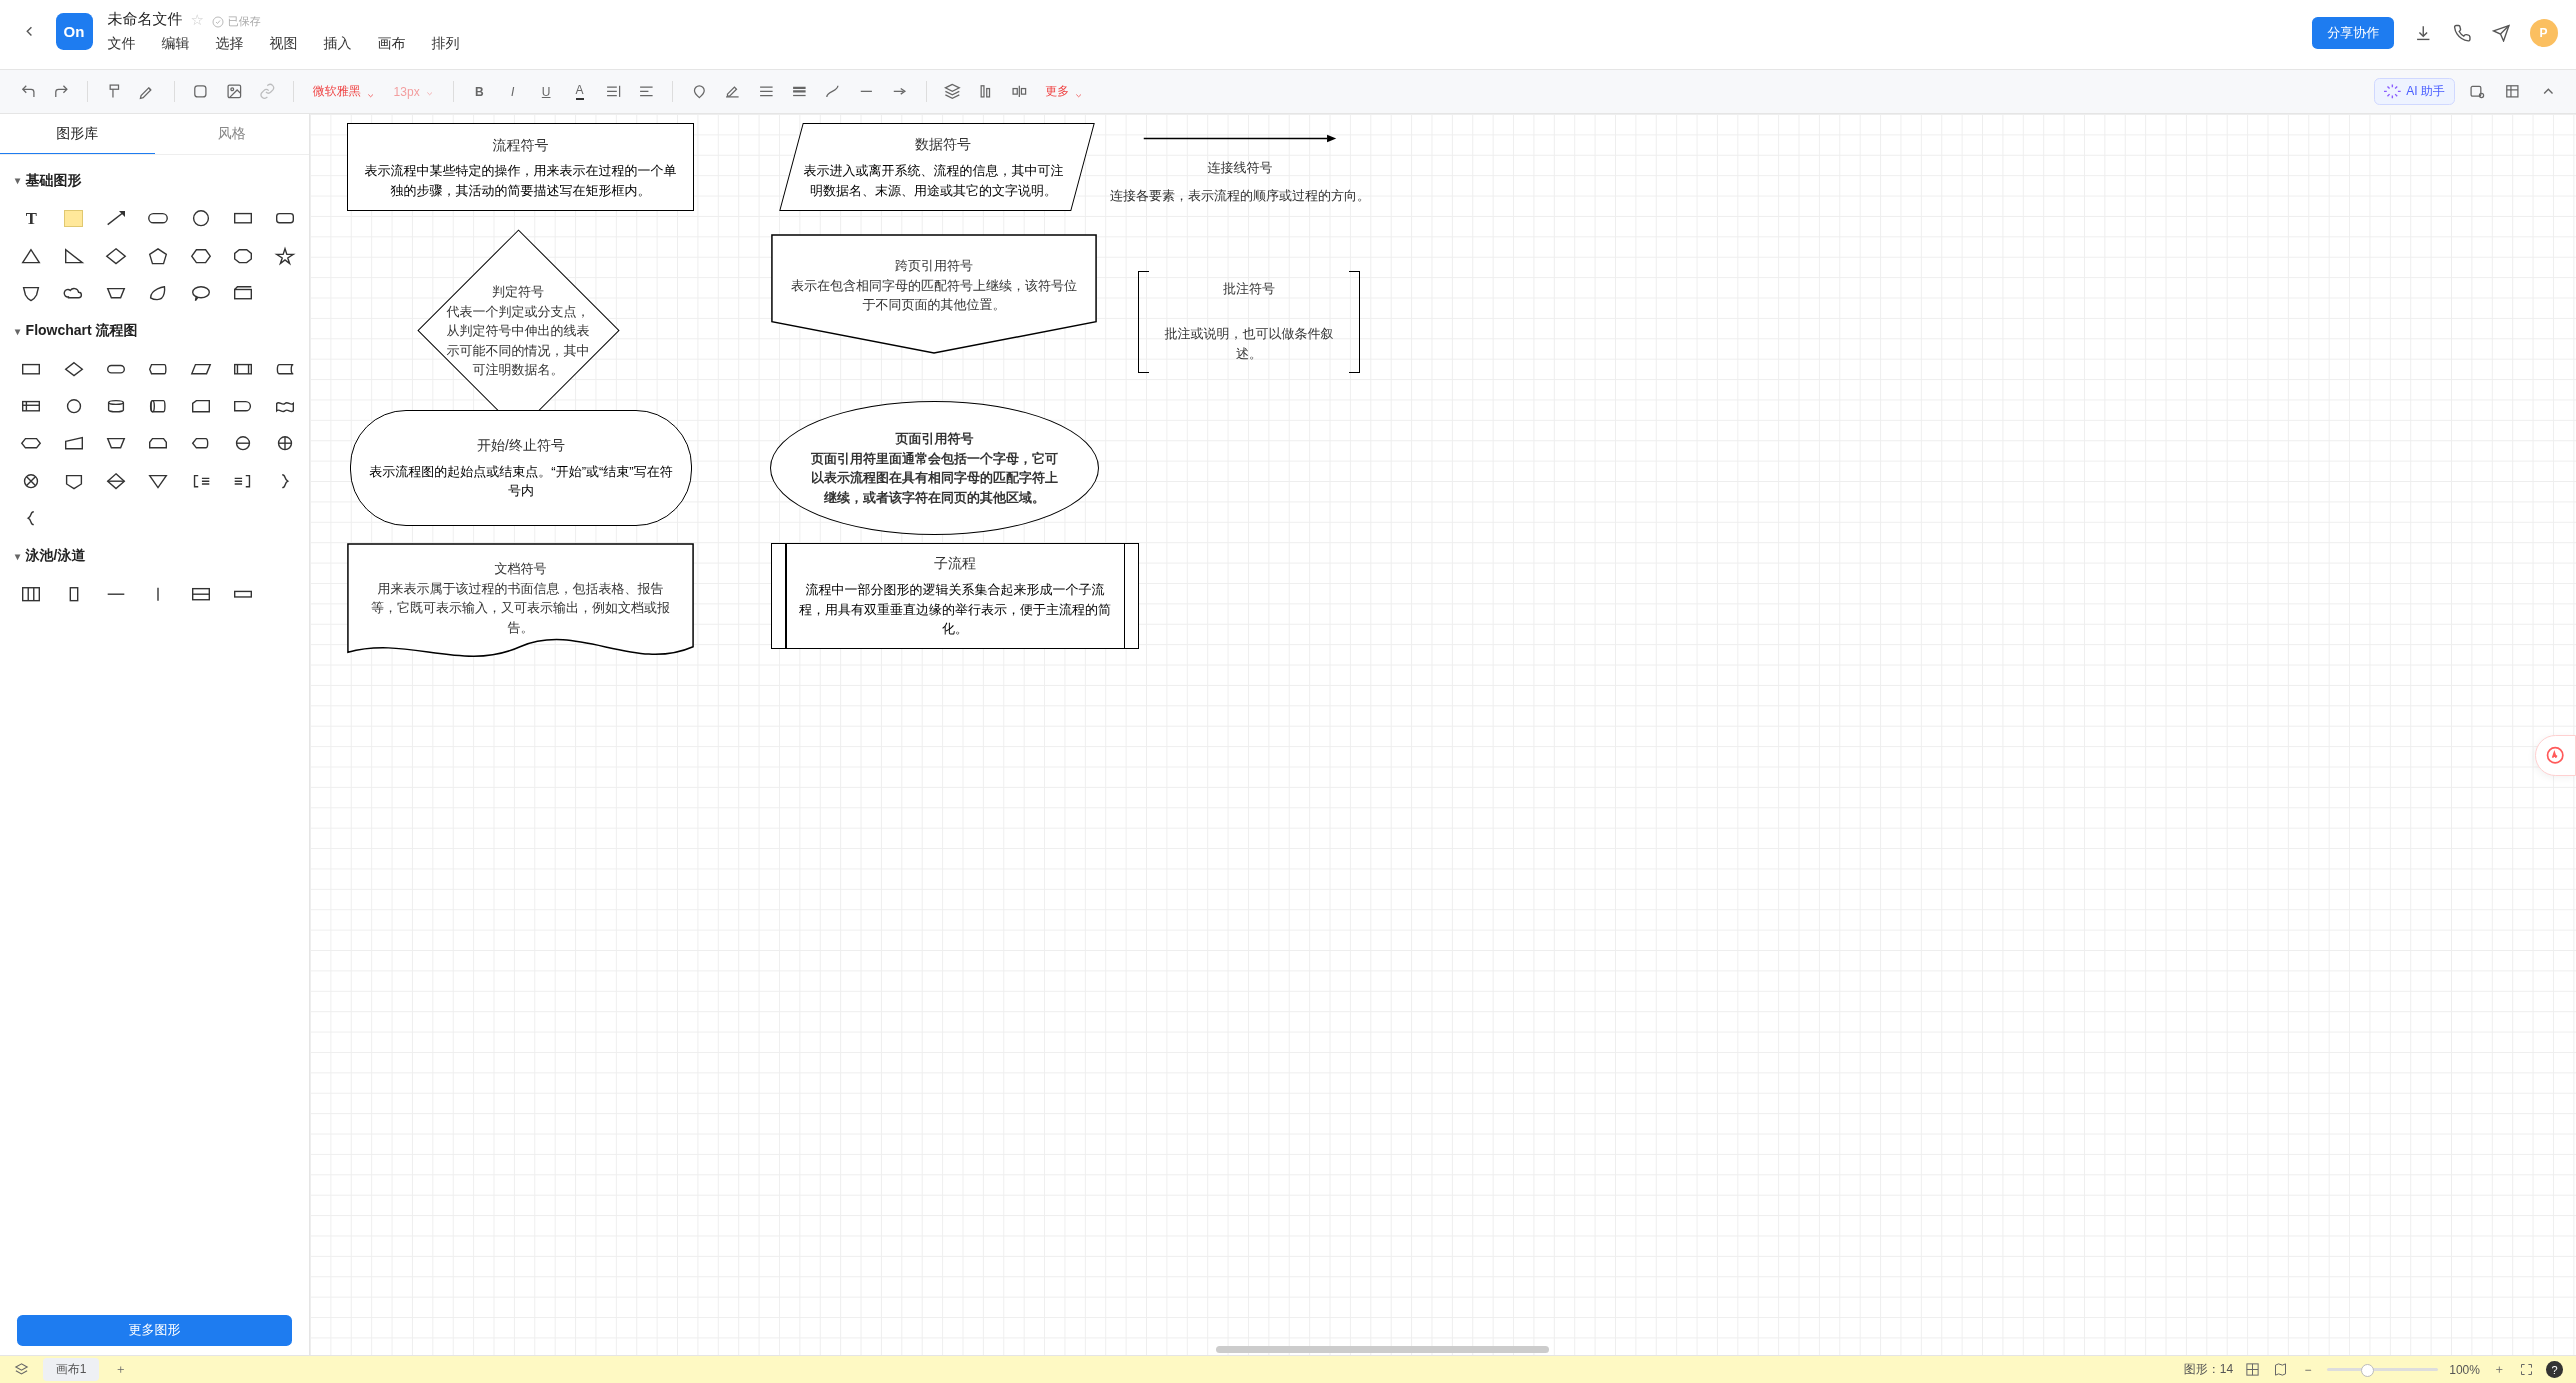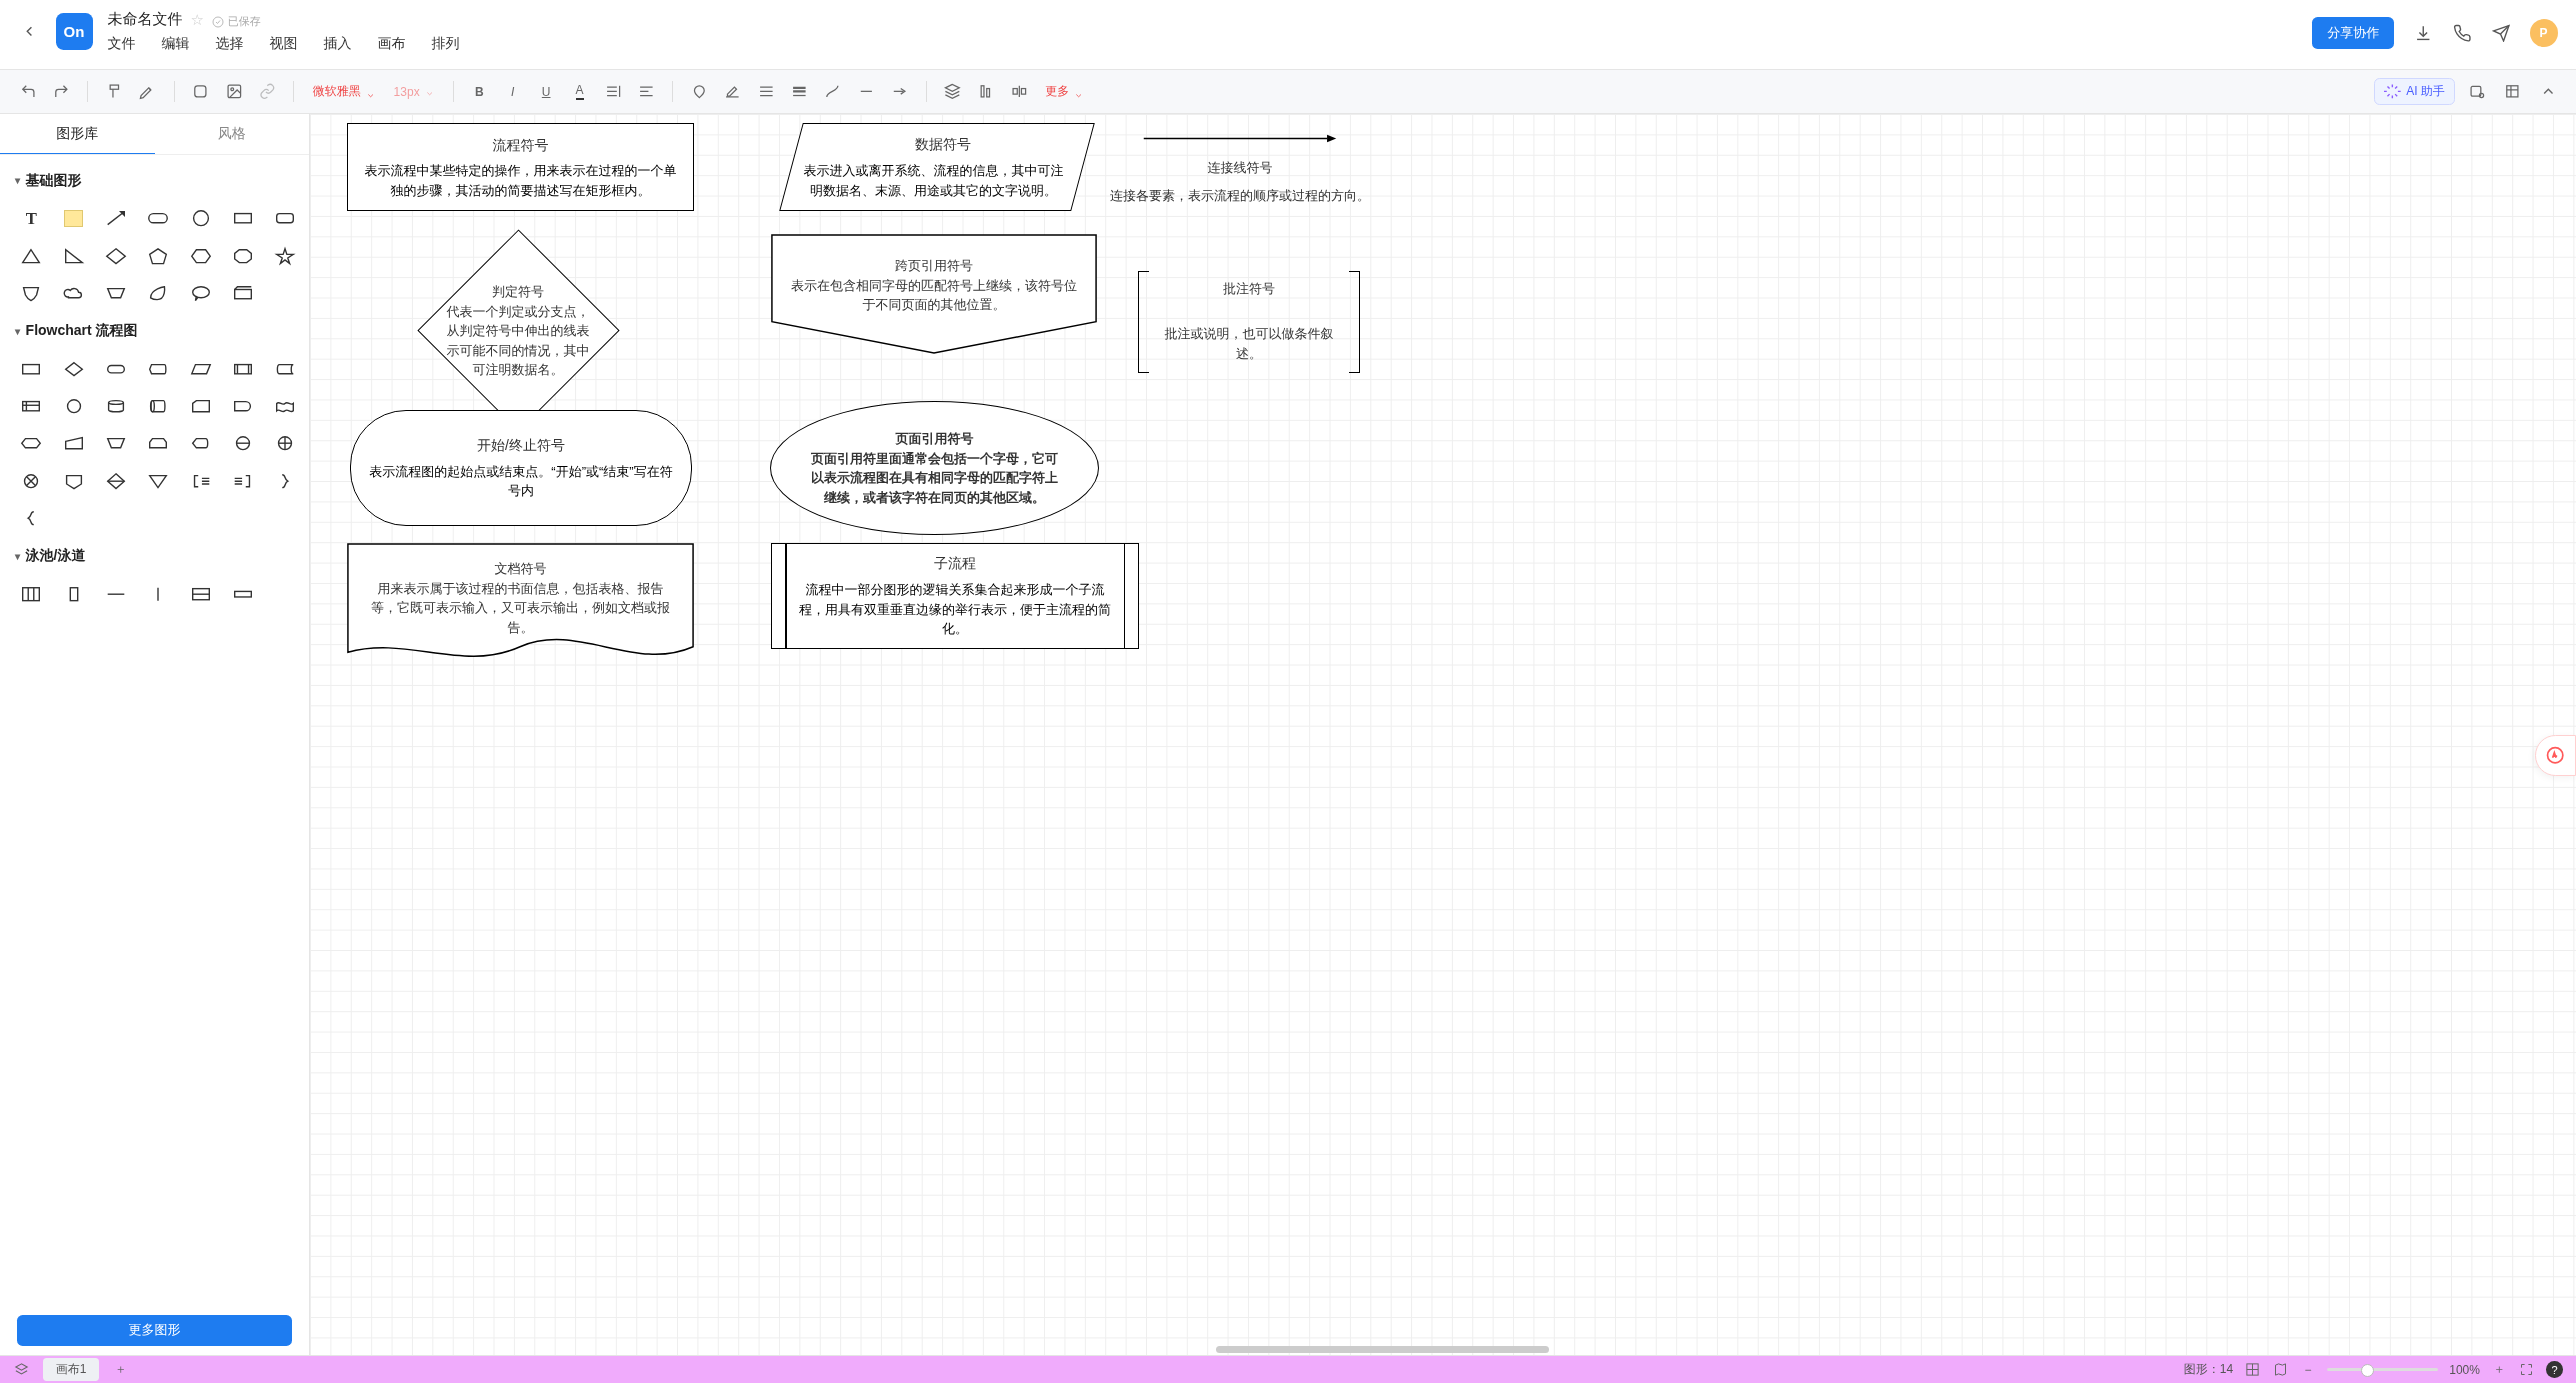--- a/index.html
+++ b/index.html
@@ -84,21 +84,21 @@
 .anno { position:absolute; }
 .anno-bracket { position:absolute; left:0; top:0; bottom:0; width:11px; border-left:1.5px solid #000; border-top:1.5px solid #000; border-bottom:1.5px solid #000; }
 .anno-bracket.right { left:auto; right:0; border-left:none; border-right:1.5px solid #000; }
 .anno-content { position:absolute; inset:0; display:flex; flex-direction:column; align-items:center; justify-content:center; text-align:center; font-size:13px; line-height:1.6; padding:9.3px 18.5px; }
 
 
 .arrow-line { position:absolute; }
 .plain-text { position:absolute; text-align:center; font-size:13px; line-height:1.6; }
 
 
-.statusbar { height:28px; border-top:0.9px solid #e5e5e5; display:flex; align-items:center; padding:0 13px; gap:13px; font-size:12px; color:#555; background:#f0abfc; }
+.statusbar { height:28px; border-top:0.9px solid #e5e5e5; display:flex; align-items:center; padding:0 13px; gap:13px; font-size:12px; color:#555; background:#fef9c3; }
 .statusbar .canvas-tab { background:#eef0f4; padding:2.8px 13px; border-radius:3.7px; }
 .statusbar .sb-right { margin-left:auto; display:flex; align-items:center; gap:11px; }
 .zoom-slider { width:111px; height:3.7px; background:#ddd; border-radius:1.9px; position:relative; }
 .zoom-slider::after { content:""; position:absolute; left:30%; top:-3.7px; width:11px; height:11px; background:#fff; border:0.9px solid #bbb; border-radius:50%; }
 .status-icon { width:16.7px; height:16.7px; display:flex; align-items:center; justify-content:center; color:#666; cursor:pointer; }
 .help-badge { width:16.7px; height:16.7px; border-radius:50%; background:#333; color:#fff; display:flex; align-items:center; justify-content:center; font-size:11px; }
 
 
 .float-ai { position:absolute; right:0; top:50%; width:41px; height:41px; background:#fff; border:0.9px solid #ffd0d0; border-radius:50% 0 0 50%; display:flex; align-items:center; justify-content:center; color:#ff5a5a; font-weight:bold; box-shadow:-1.9px 1.9px 7.4px rgba(0,0,0,.05); cursor:pointer; }
 

